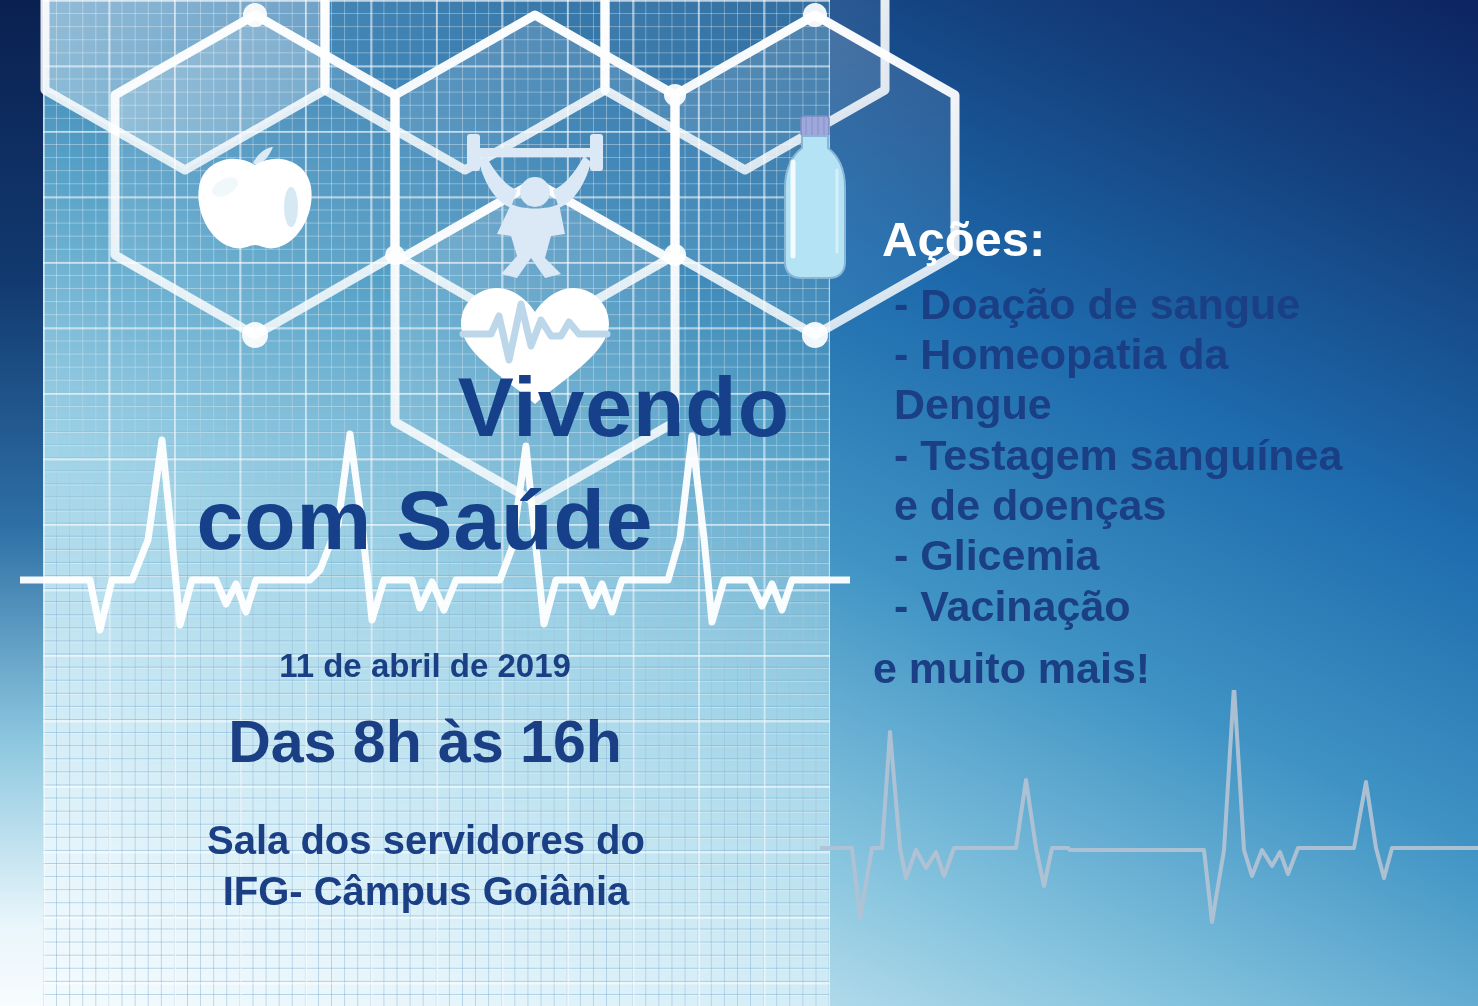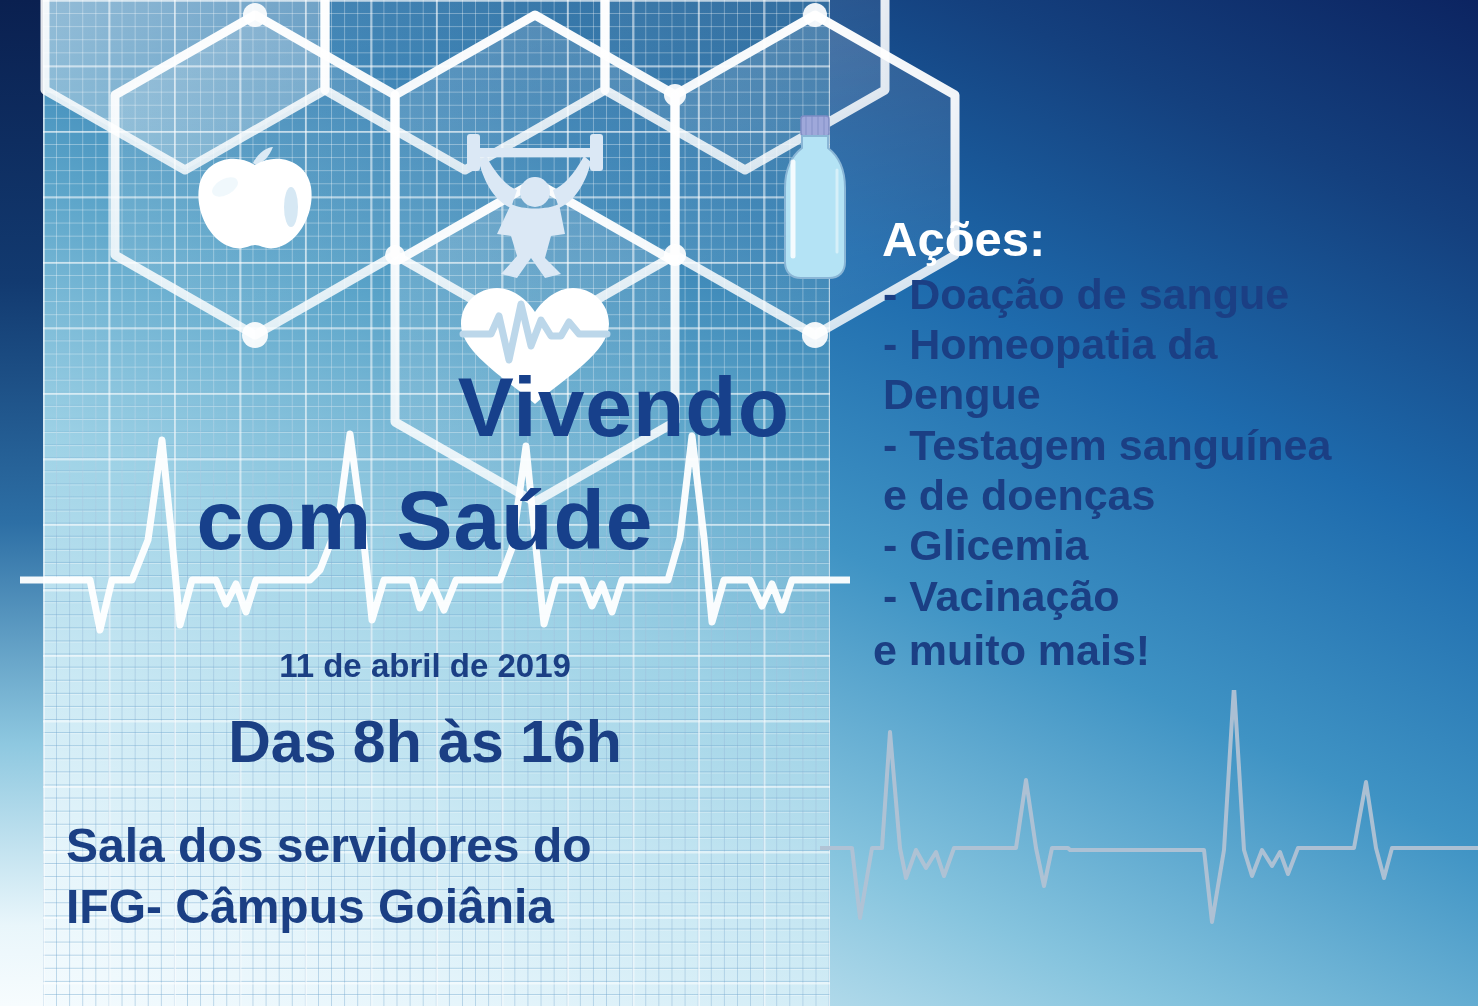--- a/index.html
+++ b/index.html
@@ -120,42 +120,42 @@
     font-weight: bold;
   }
   .date-line  { font-size: 33px; line-height: 1.12; }
   .time-line  { font-size: 59px; line-height: 1.12; margin-top: 24px; }
 
   .place-block {
     position: absolute;
     left: 56px;
     top: 815px;
     width: 740px;
+    text-align: center;
     color: #1b3f84;
     font-weight: bold;
-    font-size: 48px;
+    font-size: 40px;
     line-height: 1.28;
-    padding-left: 10px;
   }
 
   
   .actions-block {
     position: absolute;
     left: 882px;
     top: 212px;
     width: 560px;
   }
   .actions-heading {
     color: #ffffff;
     font-weight: bold;
     font-size: 49px;
     line-height: 1.12;
     margin-bottom: 2px;
   }
-  .actions-list { list-style: none; margin: 1px; padding: 0; }
+  .actions-list { list-style: none; margin: 12px; padding: 0; }
   .actions-list li {
     color: #1b3f84;
     font-weight: bold;
     font-size: 43px;
     line-height: 1.17;
     white-space: pre-line;
   }
   .actions-more {
     color: #1b3f84;
     font-weight: bold;

